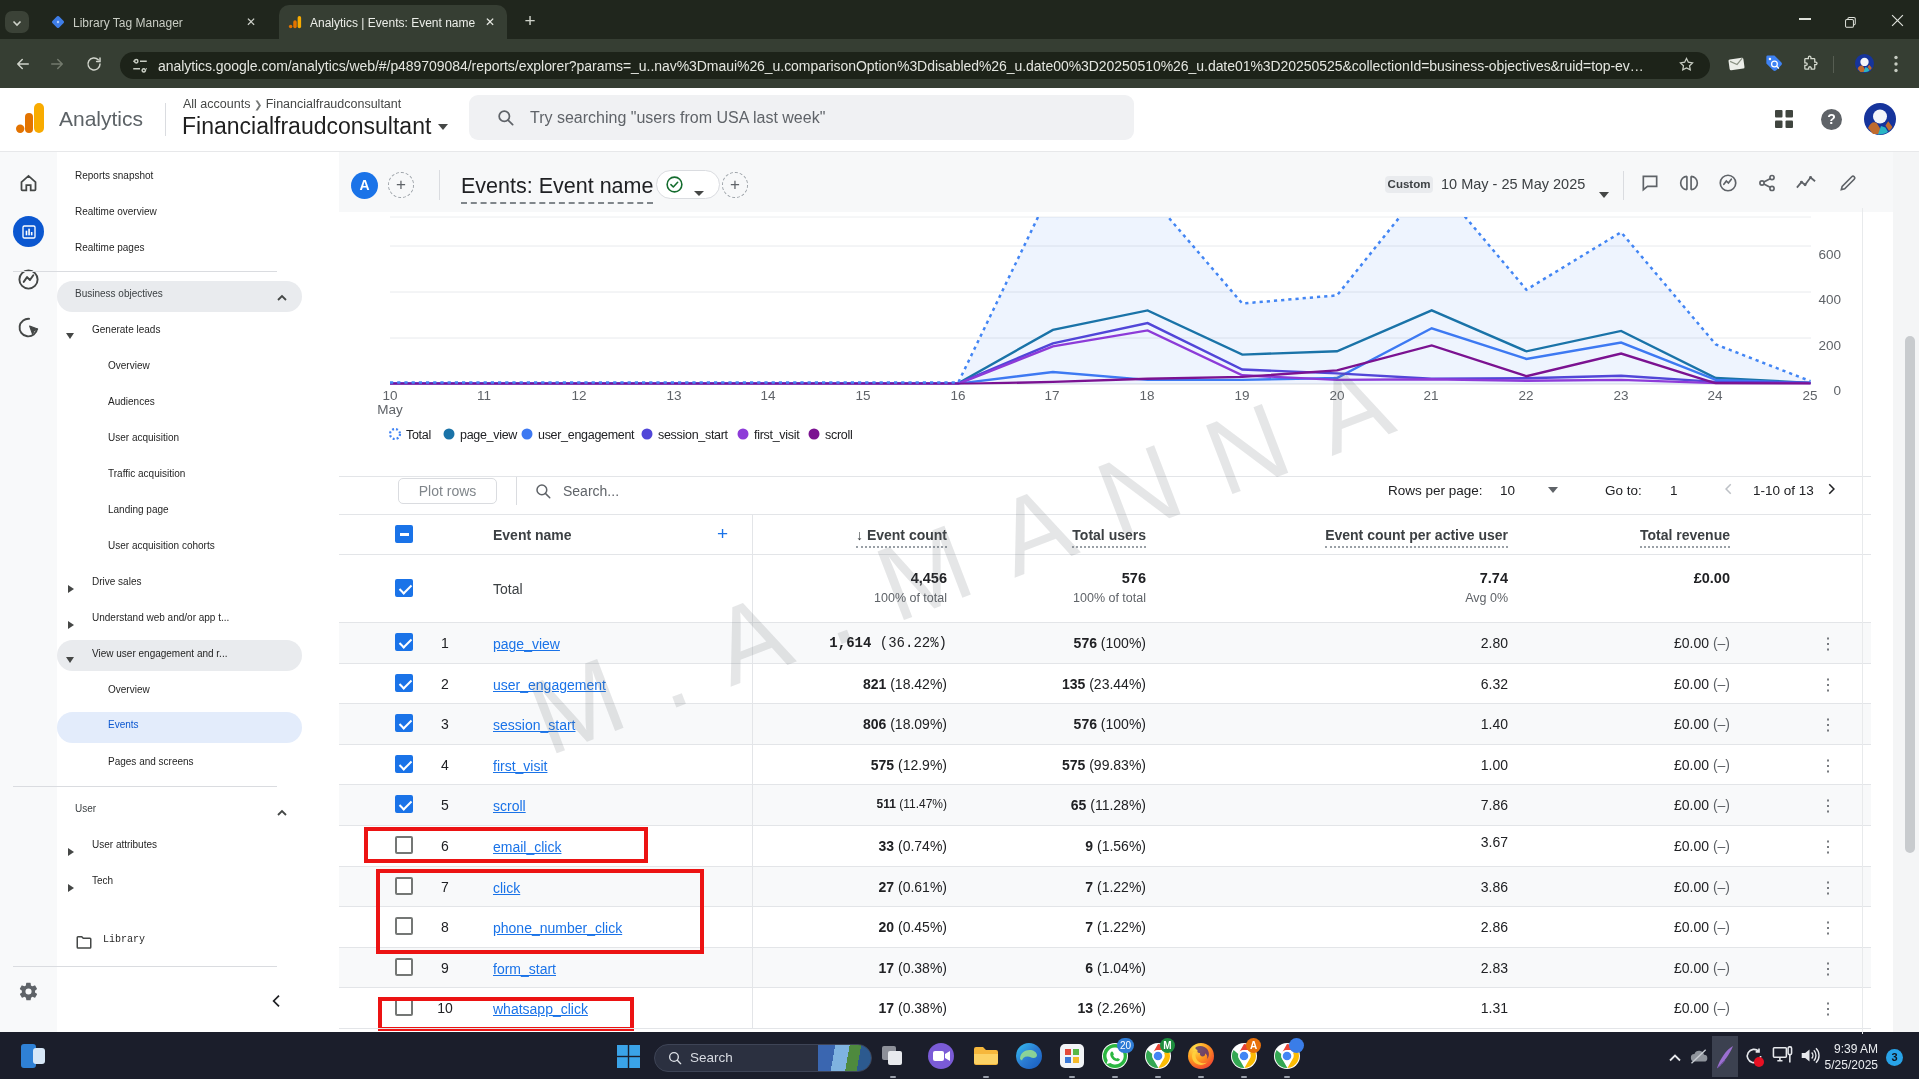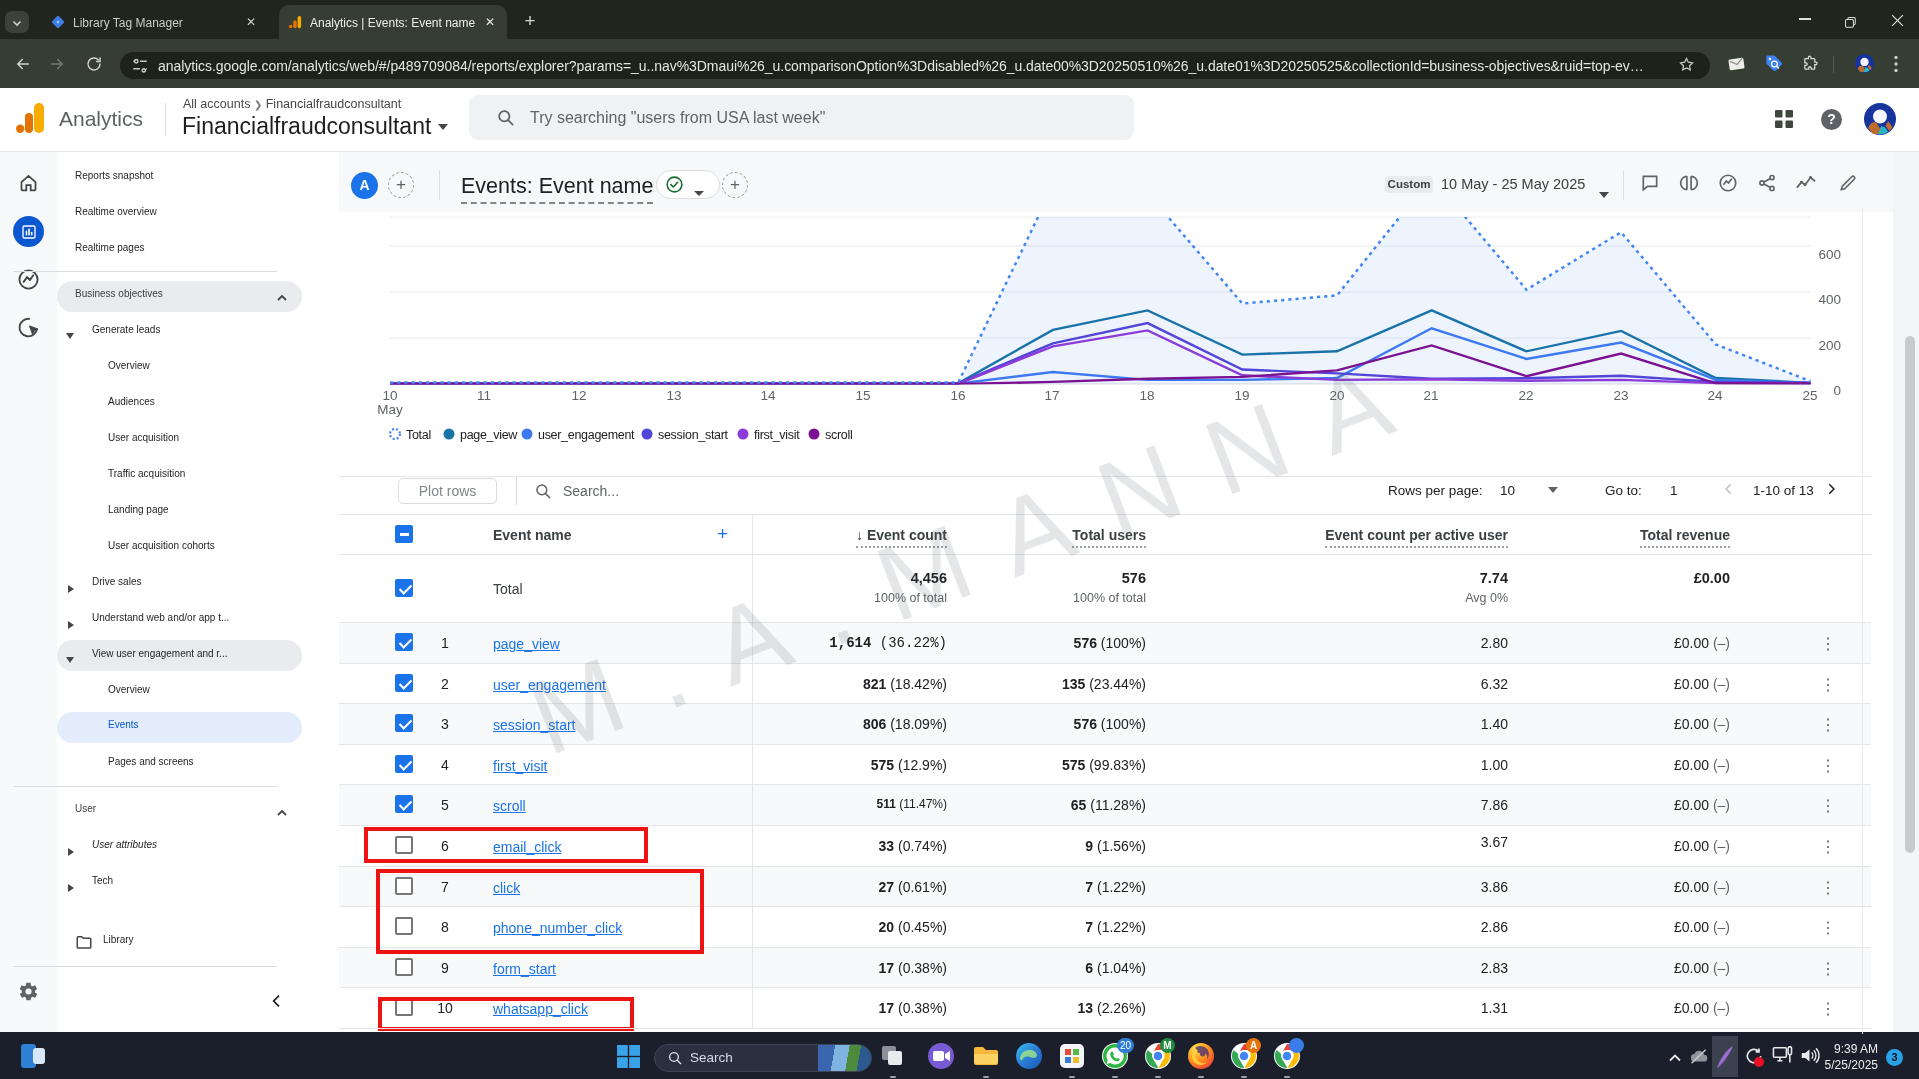--- a/index.html
+++ b/index.html
@@ -213,27 +213,27 @@
 <div class="nitem" style="left:108px;top:684px;">Overview</div>
 <div class="abs" style="left:57px;top:712px;width:245px;height:31px;background:#e3ecfb;border-radius:16px;"></div>
 <div class="nitem" style="left:108px;top:719px;color:#0b57d0;">Events</div>
 <div class="nitem" style="left:108px;top:756px;">Pages and screens</div>
 <div class="ndiv" style="top:786px;"></div>
 <div class="nitem" style="top:803px;color:#3c4043;">User</div>
 <div class="abs" style="left:276px;top:805px;width:12px;height:12px;"><svg width="12" height="12" viewBox="0 0 12 12" fill="none" stroke="#444746" stroke-width="1.8">
         <path d="M2 8l4-4 4 4"></path>
       </svg></div>
 <div class="abs" style="left:68px;top:842px;"><span class="tri-r"></span></div>
-<div class="nitem" style="left:92px;top:839px;font-style:italic;">User attributes</div>
+<div class="nitem" style="left:92px;top:839px;">User attributes</div>
 <div class="abs" style="left:68px;top:878px;"><span class="tri-r"></span></div>
 <div class="nitem" style="left:92px;top:875px;">Tech</div>
 <div class="abs" style="left:75px;top:933px;width:18px;height:18px;"><svg width="18" height="18" viewBox="0 0 24 24" fill="none" stroke="#444746" stroke-width="2">
         <path d="M3 6a1 1 0 0 1 1-1h5l2 2h9a1 1 0 0 1 1 1v11a1 1 0 0 1-1 1H4a1 1 0 0 1-1-1z"></path>
       </svg></div>
-<div class="nitem" style="left:103px;top:934px;">Library</div>
+<div class="nitem" style="left:103px;top:934px;font-family:Liberation Mono, monospace;">Library</div>
 <div class="ndiv" style="top:966px;"></div>
 <div class="abs" style="left:269px;top:993px;width:16px;height:16px;"><svg width="16" height="16" viewBox="0 0 24 24" fill="none" stroke="#202124" stroke-width="2.6">
         <path d="M15 4l-8 8 8 8"></path>
       </svg></div>
 
 <div id="main"></div>
 
 <div class="abs" style="left:351px;top:172px;width:27px;height:27px;border-radius:50%;background:#1a73e8;color:#fff;font-size:14px;font-weight:bold;text-align:center;line-height:27px;">A</div>
 <div class="abs" style="left:388px;top:172px;width:26px;height:26px;border-radius:50%;border:1.5px dashed #9aa0a6;color:#5f6368;font-size:17px;text-align:center;line-height:24px;">+</div>
 <div class="abs" style="left:439px;top:170px;width:1px;height:30px;background:#dadce0;"></div>

